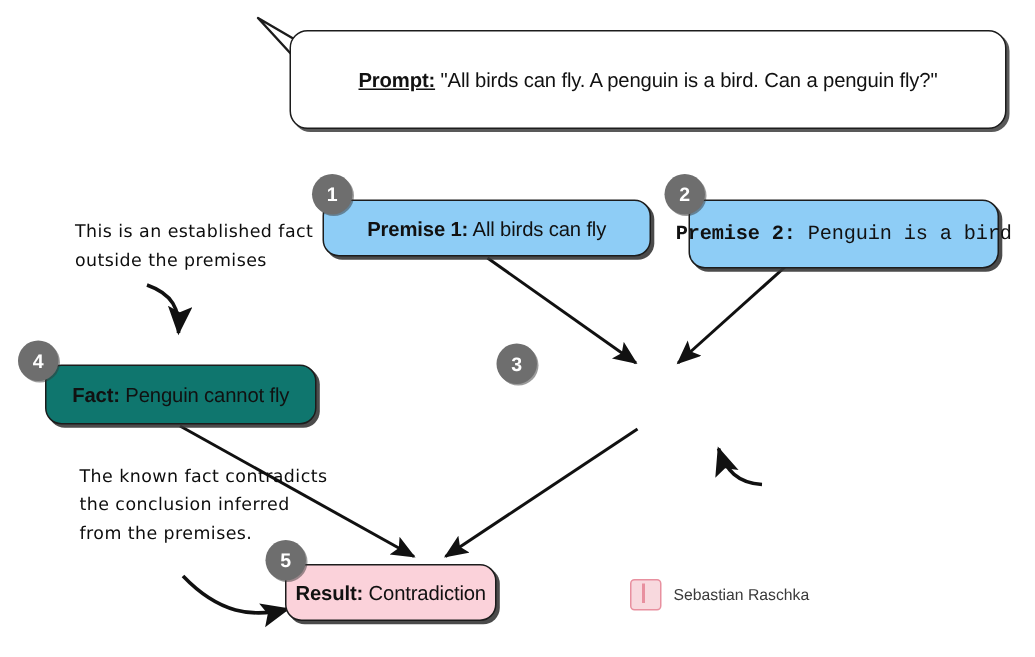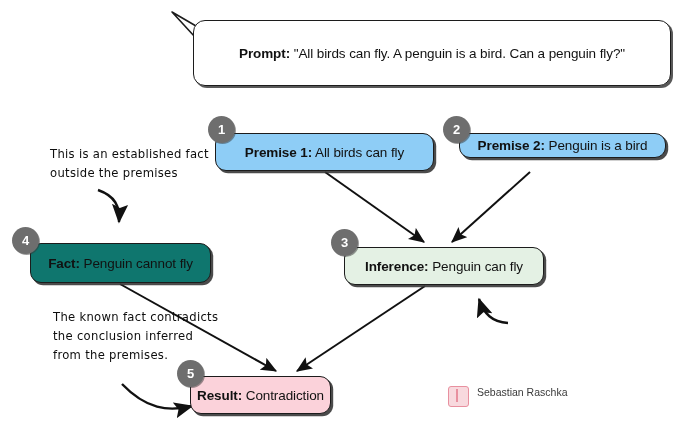--- a/index.html
+++ b/index.html
@@ -40,21 +40,21 @@
     justify-content: center;
     box-shadow: 2px 2px 0 rgba(60,60,60,0.85);
     z-index: 3;
   }
   .bubble-text {
     font-size: 13.5px;
     color: #111111;
     letter-spacing: -0.1px;
     white-space: nowrap;
   }
-  .bubble-text b { font-weight: 700; }
+  .bubble-text b { font-weight: 700; text-decoration: underline; }
 
   
   .node {
     position: absolute;
     box-sizing: border-box;
     border: 1.7px solid #1c1c1c;
     border-radius: 11px;
     display: flex;
     align-items: center;
     justify-content: center;
@@ -63,21 +63,21 @@
   }
   .node-label {
     font-size: 13.5px;
     color: #111111;
     white-space: nowrap;
     letter-spacing: -0.1px;
   }
   .node-label b { font-weight: 700; text-align: center; }
 
   #node-premise1 { left: 215px; top: 133px; width: 219px; height: 38px; background: #8ecdf6; }
-  #node-premise2 { left: 459px; top: 133px; width: 207px; height: 25px; background: #8ecdf6; }
+  #node-premise2 { left: 459px; top: 133px; width: 207px; height: 46px; background: #8ecdf6; font-family: Liberation Mono, monospace; }
   #node-fact     { left: 30px;  top: 243px; width: 181px; height: 40px; background: #0f766e; }
   #node-inference{ left: 344px; top: 247px; width: 200px; height: 38px; background: #e4f1e4; }
   #node-result   { left: 190px; top: 376px; width: 141px; height: 38px; background: #fbd2da; }
 
   
   .badge {
     position: absolute;
     width: 27px;
     height: 27px;
     border-radius: 50%;
@@ -111,23 +111,23 @@
   #note-fact    { left: 22px;  top: 145px; width: 175px; }
   #note-contra  { left: 25px;  top: 308px; width: 170px; }
   #note-concl   { left: 514px; top: 311px; width: 165px; }
 
   
   #signature {
     position: absolute;
     left: 420px;
     top: 386px;
     display: flex;
+    align-items: center;
     gap: 8px;
     z-index: 4;
-    margin-left: 28px;
   }
   #signature-icon {
     width: 19px;
     height: 19px;
     border: 1.5px solid #e8909f;
     border-radius: 3px;
     background: #f8d9de;
     position: relative;
   }
   #signature-icon::after {
@@ -194,25 +194,20 @@
   </div>
   <div class="badge" id="badge-2">2</div>
 
   <div class="node" id="node-fact">
     <div class="node-label">
       <b>Fact:</b><span> Penguin cannot fly</span>
     </div>
   </div>
   <div class="badge" id="badge-4">4</div>
 
-  <div class="node" id="node-inference">
-    <div class="node-label">
-      <b>Inference:</b><span> Penguin can fly</span>
-    </div>
-  </div>
   <div class="badge" id="badge-3">3</div>
 
   <div class="node" id="node-result">
     <div class="node-label">
       <b>Result:</b><span> Contradiction</span>
     </div>
   </div>
   <div class="badge" id="badge-5">5</div>
 
   <div class="note" id="note-fact">This is an established fact outside the premises</div>

